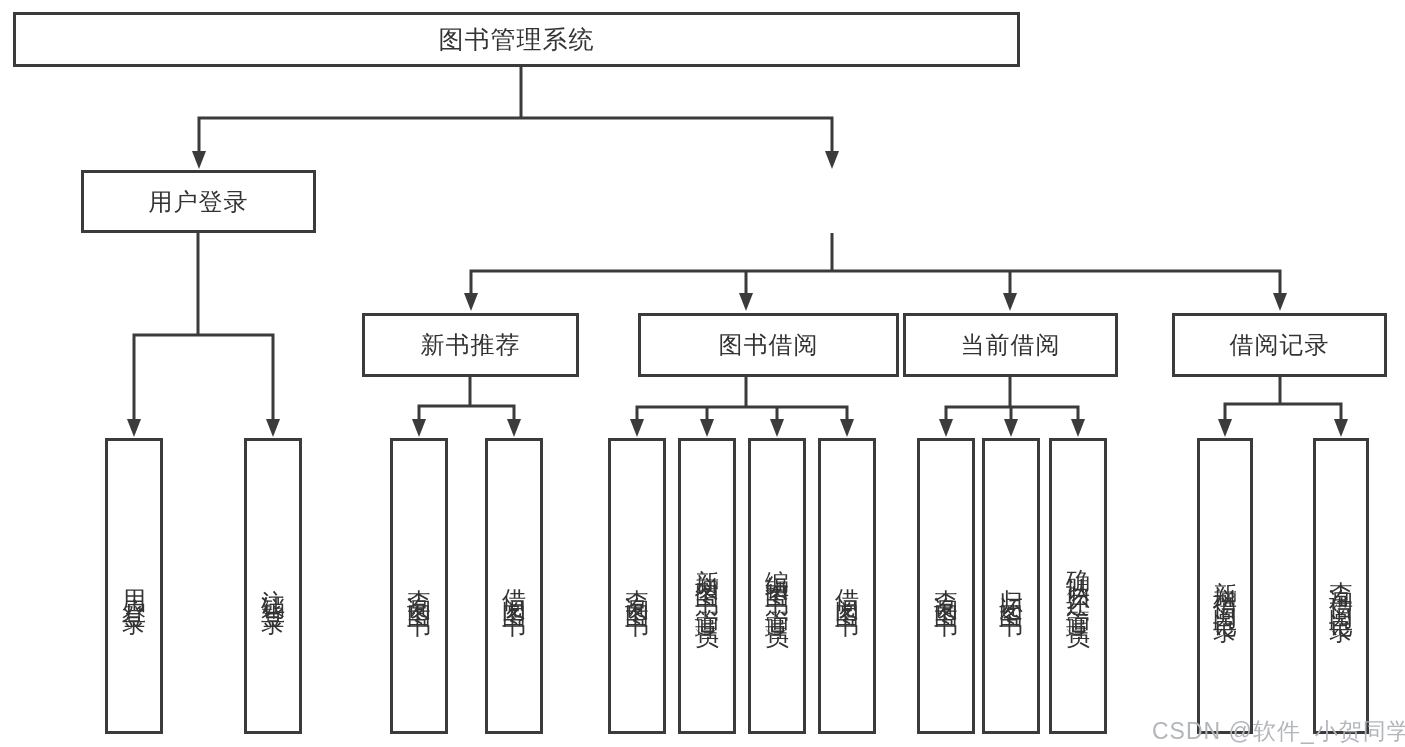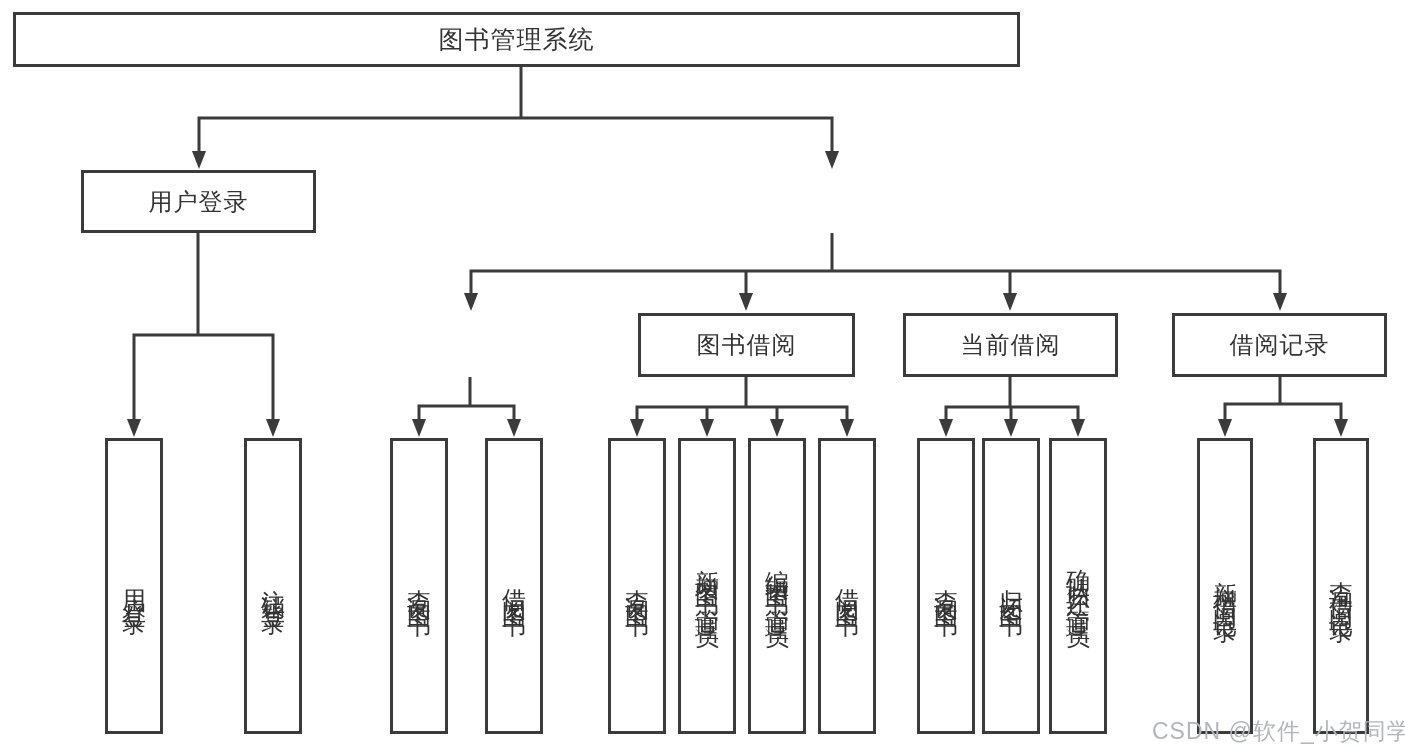--- a/index.html
+++ b/index.html
@@ -40,21 +40,21 @@
     white-space: nowrap;
   }
   
   .root      { left: 13px;  top: 12px;  width: 1007px; height: 55px; }
   .lvl2      { top: 170px; height: 63px; }
   .lvl3      { top: 313px; height: 64px; }
   .leaf      { top: 438px; height: 296px; width: 58px; }
   #user-login   { left: 81px;  width: 235px; }
   #book-mgmt    { left: 714px; width: 236px; }
   #new-book-rec { left: 362px; width: 217px; }
-  #book-borrow  { left: 638px; width: 217px; }
+  #book-borrow  { left: 638px; width: 261px; }
   #cur-borrow   { left: 903px; width: 215px; }
   #borrow-rec   { left: 1172px; width: 215px; }
   #leaf-user-login { left: 105px; }
   #leaf-logout     { left: 244px; }
   #nb-query  { left: 390px; }
   #nb-borrow { left: 485px; }
   #bb-query  { left: 608px; }
   #bb-add    { left: 678px; }
   #bb-edit   { left: 748px; }
   #bb-borrow { left: 818px; }
@@ -128,20 +128,23 @@
   </svg>
 
   <div class="box root">
     <span class="h-label">图书管理系统</span>
   </div>
 
   <div class="box lvl2" id="user-login">
     <span class="h-label">用户登录</span>
   </div>
 
+  <div class="box lvl3" id="new-book-rec">
+    <span class="h-label">新书推荐</span>
+  </div>
   <div class="box lvl3" id="book-borrow">
     <span class="h-label">图书借阅</span>
   </div>
   <div class="box lvl3" id="cur-borrow">
     <span class="h-label">当前借阅</span>
   </div>
   <div class="box lvl3" id="borrow-rec">
     <span class="h-label">借阅记录</span>
   </div>
 

